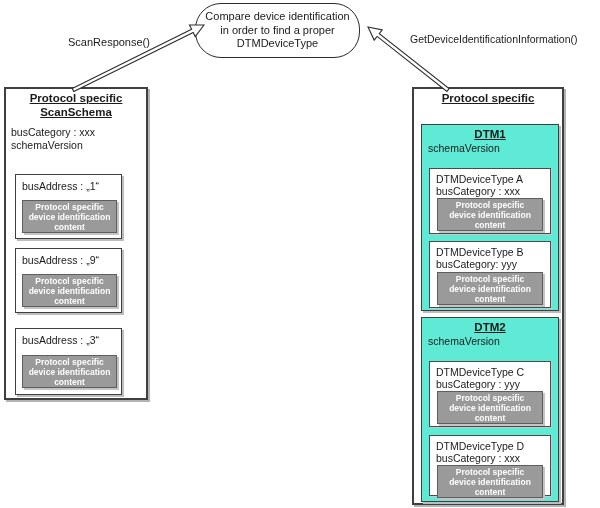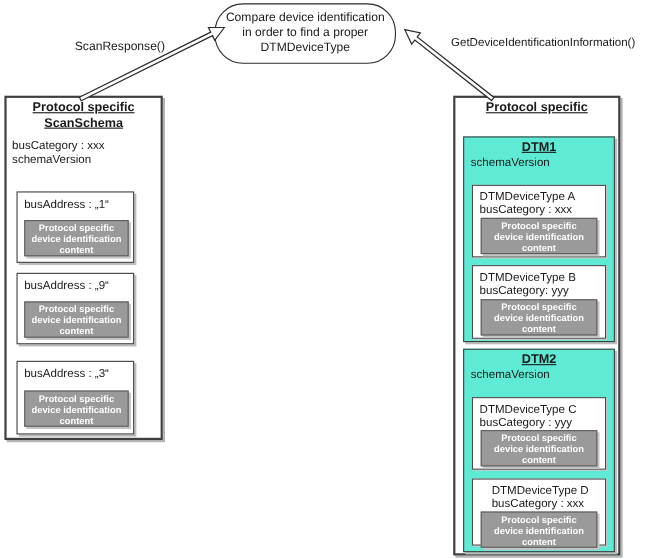--- a/index.html
+++ b/index.html
@@ -155,21 +155,21 @@
       <div class="type-box" style="top:43px;">
         <div class="type-name">DTMDeviceType C</div>
         <div class="type-bus">busCategory : yyy</div>
         <div class="gray-box" style="left:7px;top:29px;width:106px;">
           <div>Protocol specific</div>
           <div>device identification</div>
           <div>content</div>
         </div>
       </div>
 
-      <div class="type-box" style="top:117px;height:61px;padding-left:11px;">
+      <div class="type-box" style="top:117px;height:61px;">
         <div class="type-name">DTMDeviceType D</div>
         <div class="type-bus">busCategory : xxx</div>
         <div class="gray-box" style="left:7px;top:29px;width:106px;">
           <div>Protocol specific</div>
           <div>device identification</div>
           <div>content</div>
         </div>
       </div>
     </div>
   </div>

